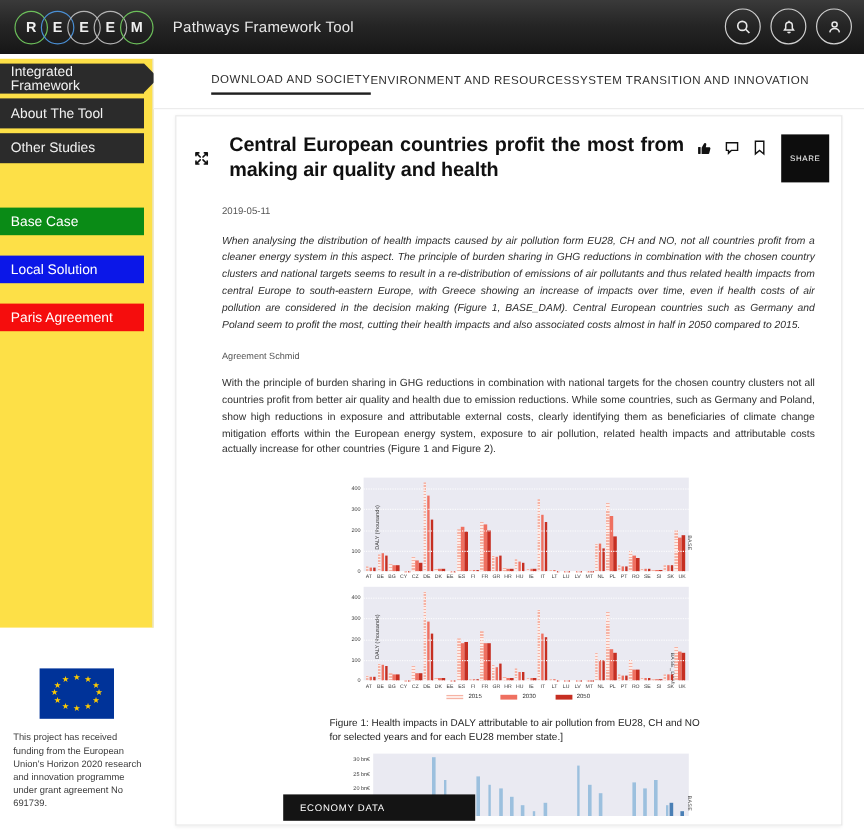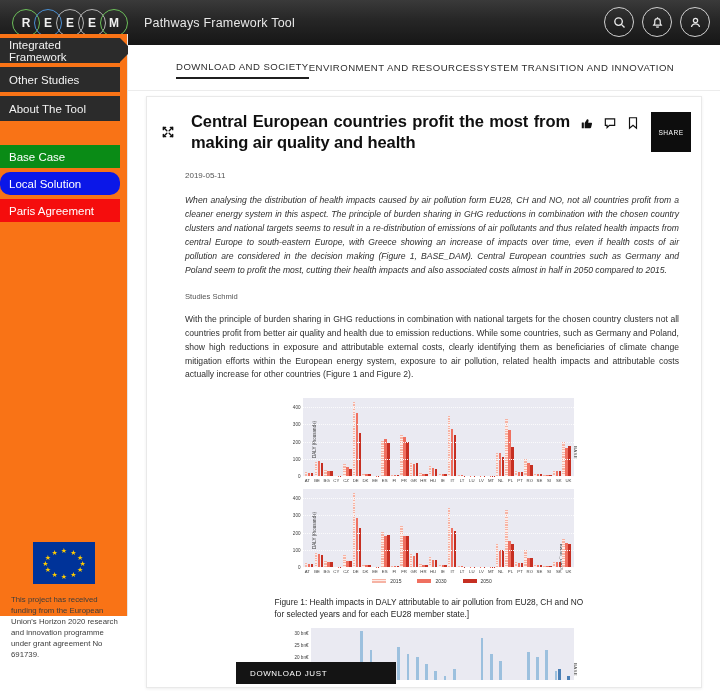--- a/index.html
+++ b/index.html
@@ -33,40 +33,40 @@
   }
   .topbar-icons { position:absolute; right:10px; top:7px; display:flex; gap:8px; }
   .ticon {
     width:30px; height:30px; border-radius:50%; border:1.4px solid #cfcfcf;
     display:flex; align-items:center; justify-content:center;
   }
   .ticon svg { display:block; }
 
   
   .sidebar {
-    position:absolute; left:0; top:34px; width:128px; height:582px;
-    background:#f97316; border-right:1px solid #e6e6e6;
+    position:absolute; left:0; top:49px; width:128px; height:474px;
+    background:#fde047; border-right:1px solid #e6e6e6;
   }
   .side-btn {
     position:relative; margin:4px 4px 4px 0; height:25px;
     background:#2b2b2b; color:#f2f2f2; font-size:11.5px;
     display:flex; align-items:center; padding-left:9px; width:120px;
   }
   .side-btn.active::after {
     content:""; position:absolute; right:-12px; top:0;
     border-top:12.5px solid transparent; border-bottom:12.5px solid transparent;
     border-left:12px solid #2b2b2b;
   }
   .side-gap { height:16px; }
   .case-btn {
-    margin:4px 4px 3px 0; height:23px; width:120px; color:#fff;
+    margin:17px 4px 3px 0; height:23px; width:120px; color:#fff;
     font-size:11.5px; display:flex; align-items:center; padding-left:9px;
   }
   .case-green { background:#0a8b16; }
-  .case-blue  { background:#0b17e8;border-radius:10px; }
+  .case-blue  { background:#0b17e8; }
   .case-red   { background:#f50d0d; }
 
   .eu-block { position:absolute; left:0; top:500px; width:128px; padding:8px 8px 0 8px; }
   .eu-flag {
     width:62px; height:42px; background:#003399; margin:0 auto 10px auto;
     position:relative;
   }
   .eu-star {
     position:absolute; color:#ffcc00; font-size:7px; line-height:7px;
     transform:translate(-50%,-50%);
@@ -221,24 +221,24 @@
           </svg>
       </div>
     </div>
   </div>
 
   <div class="sidebar">
     <div class="side-btn active">
       <span>Integrated Framework</span>
     </div>
     <div class="side-btn">
+      <span>About The Tool</span>
+    </div>
+    <div class="side-btn">
       <span>Other Studies</span>
-    </div>
-    <div class="side-btn">
-      <span>About The Tool</span>
     </div>
     <div class="side-gap"></div>
     <div class="case-btn case-green">
       <span>Base Case</span>
     </div>
     <div class="case-btn case-blue">
       <span>Local Solution</span>
     </div>
     <div class="case-btn case-red">
       <span>Paris Agreement</span>
@@ -297,21 +297,21 @@
               <path d="M6 3h12v18l-6-5-6 5z"></path>
             </svg>
         </div>
         <div class="share-btn">SHARE</div>
       </div>
     </div>
 
     <div class="body">
       <div class="date">2019-05-11</div>
       <div class="abstract">When analysing the distribution of health impacts caused by air pollution form EU28, CH and NO, not all countries profit from a cleaner energy system in this aspect. The principle of burden sharing in GHG reductions in combination with the chosen country clusters and national targets seems to result in a re-distribution of emissions of air pollutants and thus related health impacts from central Europe to south-eastern Europe, with Greece showing an increase of impacts over time, even if health costs of air pollution are considered in the decision making (Figure 1, BASE_DAM). Central European countries such as Germany and Poland seem to profit the most, cutting their health impacts and also associated costs almost in half in 2050 compared to 2015.</div>
-      <div class="author">Studies Schmid</div>
+      <div class="author">Agreement Schmid</div>
       <div class="para">With the principle of burden sharing in GHG reductions in combination with national targets for the chosen country clusters not all countries profit from better air quality and health due to emission reductions. While some countries, such as Germany and Poland, show high reductions in exposure and attributable external costs, clearly identifying them as beneficiaries of climate change mitigation efforts within the European energy system, exposure to air pollution, related health impacts and attributable costs actually increase for other countries (Figure 1 and Figure 2).</div>
 
       <div class="figwrap">
 
         <div class="chart-box">
           <div class="chart-panel" id="panel0">
             <div class="ylab">DALY (thousands)</div>
             <div class="panel-tag">BASE</div>
             <div class="bars" id="bars0">
                 <div class="bargroup">
@@ -828,16 +828,16 @@
               <div class="ytick3" style="top: 16.5455px;">25 bn€</div>
               <div class="grid-line" style="top: 4.72727px;"></div>
               <div class="ytick3" style="top: 4.72727px;">30 bn€</div>
             </div>
         </div>
       </div>
     </div>
   </div>
 
   <div class="bottom-btns">
-    <div class="data-btn">DOWNLOAD JUST</div>
+    <div class="data-btn">ECONOMY DATA</div>
   </div>
 
 </div>
 
 </body></html>

